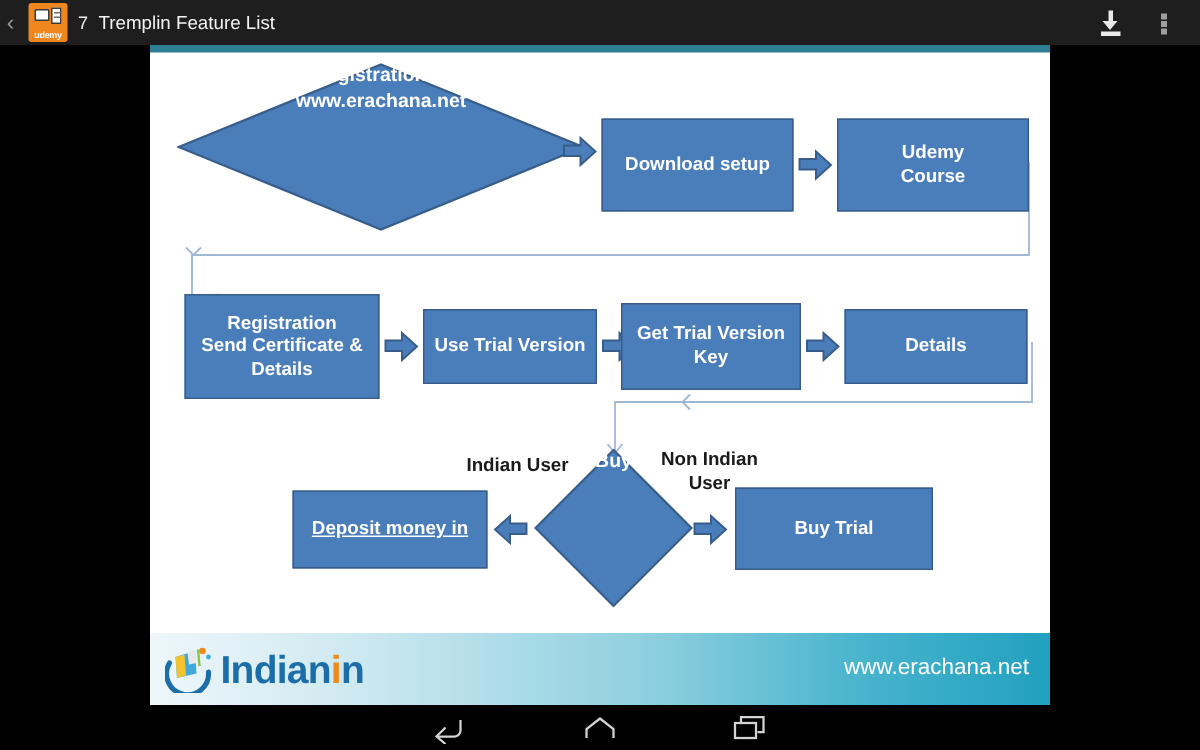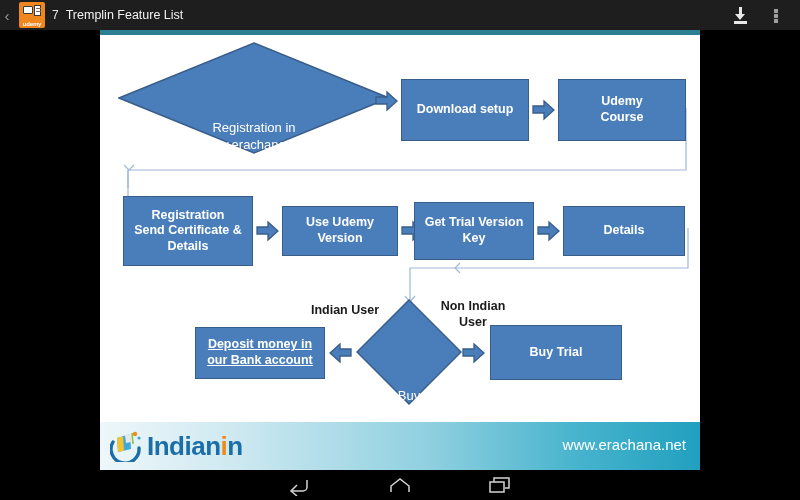--- a/index.html
+++ b/index.html
@@ -44,22 +44,22 @@
     color:#fff; font-weight:bold;
     display:flex; align-items:center; justify-content:center;
     text-align:center; line-height:1.25;
     font-size:12.5px;
     padding:2px 4px;
   }
   .diamond-wrap{ position:absolute; }
   .diamond-wrap svg{ display:block; }
   .diamond-label{
     position:absolute; left:0; top:0; width:100%; height:100%;
-    display:flex; align-items:flex-end; justify-content:center;
-    text-align:center; color:#fff; font-weight:normal; line-height:1.3;
+    display:flex; align-items:flex-start; justify-content:center;
+    text-align:center; color:#fff; font-weight:bold; line-height:1.3;
     pointer-events:none;
   }
 
   
   .blockarrow{ position:absolute; }
   .blockarrow svg{ display:block; }
 
   
   .elbow{ position:absolute; }
   .elbow svg{ display:block; }
@@ -224,21 +224,21 @@
         <div>Details</div>
       </div>
     </div>
 
     <div class="blockarrow" style="left:156px; top:220px;">
       <svg width="24" height="22" viewBox="0 0 24 22">
         <polygon points="1,7 12,7 12,2 22,11 12,20 12,14 1,14" fill="#4a7ebb" stroke="#385d8a" stroke-width="1.3"></polygon>
       </svg>
     </div>
 
-    <div class="box" style="left:182px; top:206px; width:116px; height:50px;">Use Udemy Version</div>
+    <div class="box" style="left:182px; top:206px; width:116px; height:50px;">Use Trial Version</div>
 
     <div class="blockarrow" style="left:301px; top:220px;">
       <svg width="24" height="22" viewBox="0 0 24 22">
         <polygon points="1,7 12,7 12,2 22,11 12,20 12,14 1,14" fill="#4a7ebb" stroke="#385d8a" stroke-width="1.3"></polygon>
       </svg>
     </div>
 
     <div class="box" style="left:314px; top:202px; width:120px; height:58px;">
       <div>
         <div>Get Trial Version</div>
@@ -257,21 +257,20 @@
     <div class="flow-label" style="left:325px; top:299px; width:96px;">
       <div>Non Indian</div>
       <div>User</div>
     </div>
 
     <div class="flow-label" style="left:190px; top:303px; width:110px;">Indian User</div>
 
     <div class="box" style="left:95px; top:327px; width:130px; height:52px;text-decoration:underline;">
       <div>
         <div>Deposit money in</div>
-        <div>our Bank account</div>
       </div>
     </div>
 
     <div class="blockarrow" style="left:228px; top:342px;">
       <svg width="24" height="22" viewBox="0 0 24 22">
         <polygon points="23,7 12,7 12,2 2,11 12,20 12,14 23,14" fill="#4a7ebb" stroke="#385d8a" stroke-width="1.3"></polygon>
       </svg>
     </div>
 
     <div class="diamond-wrap" style="left:256px; top:299px; width:106px; height:106px;">

